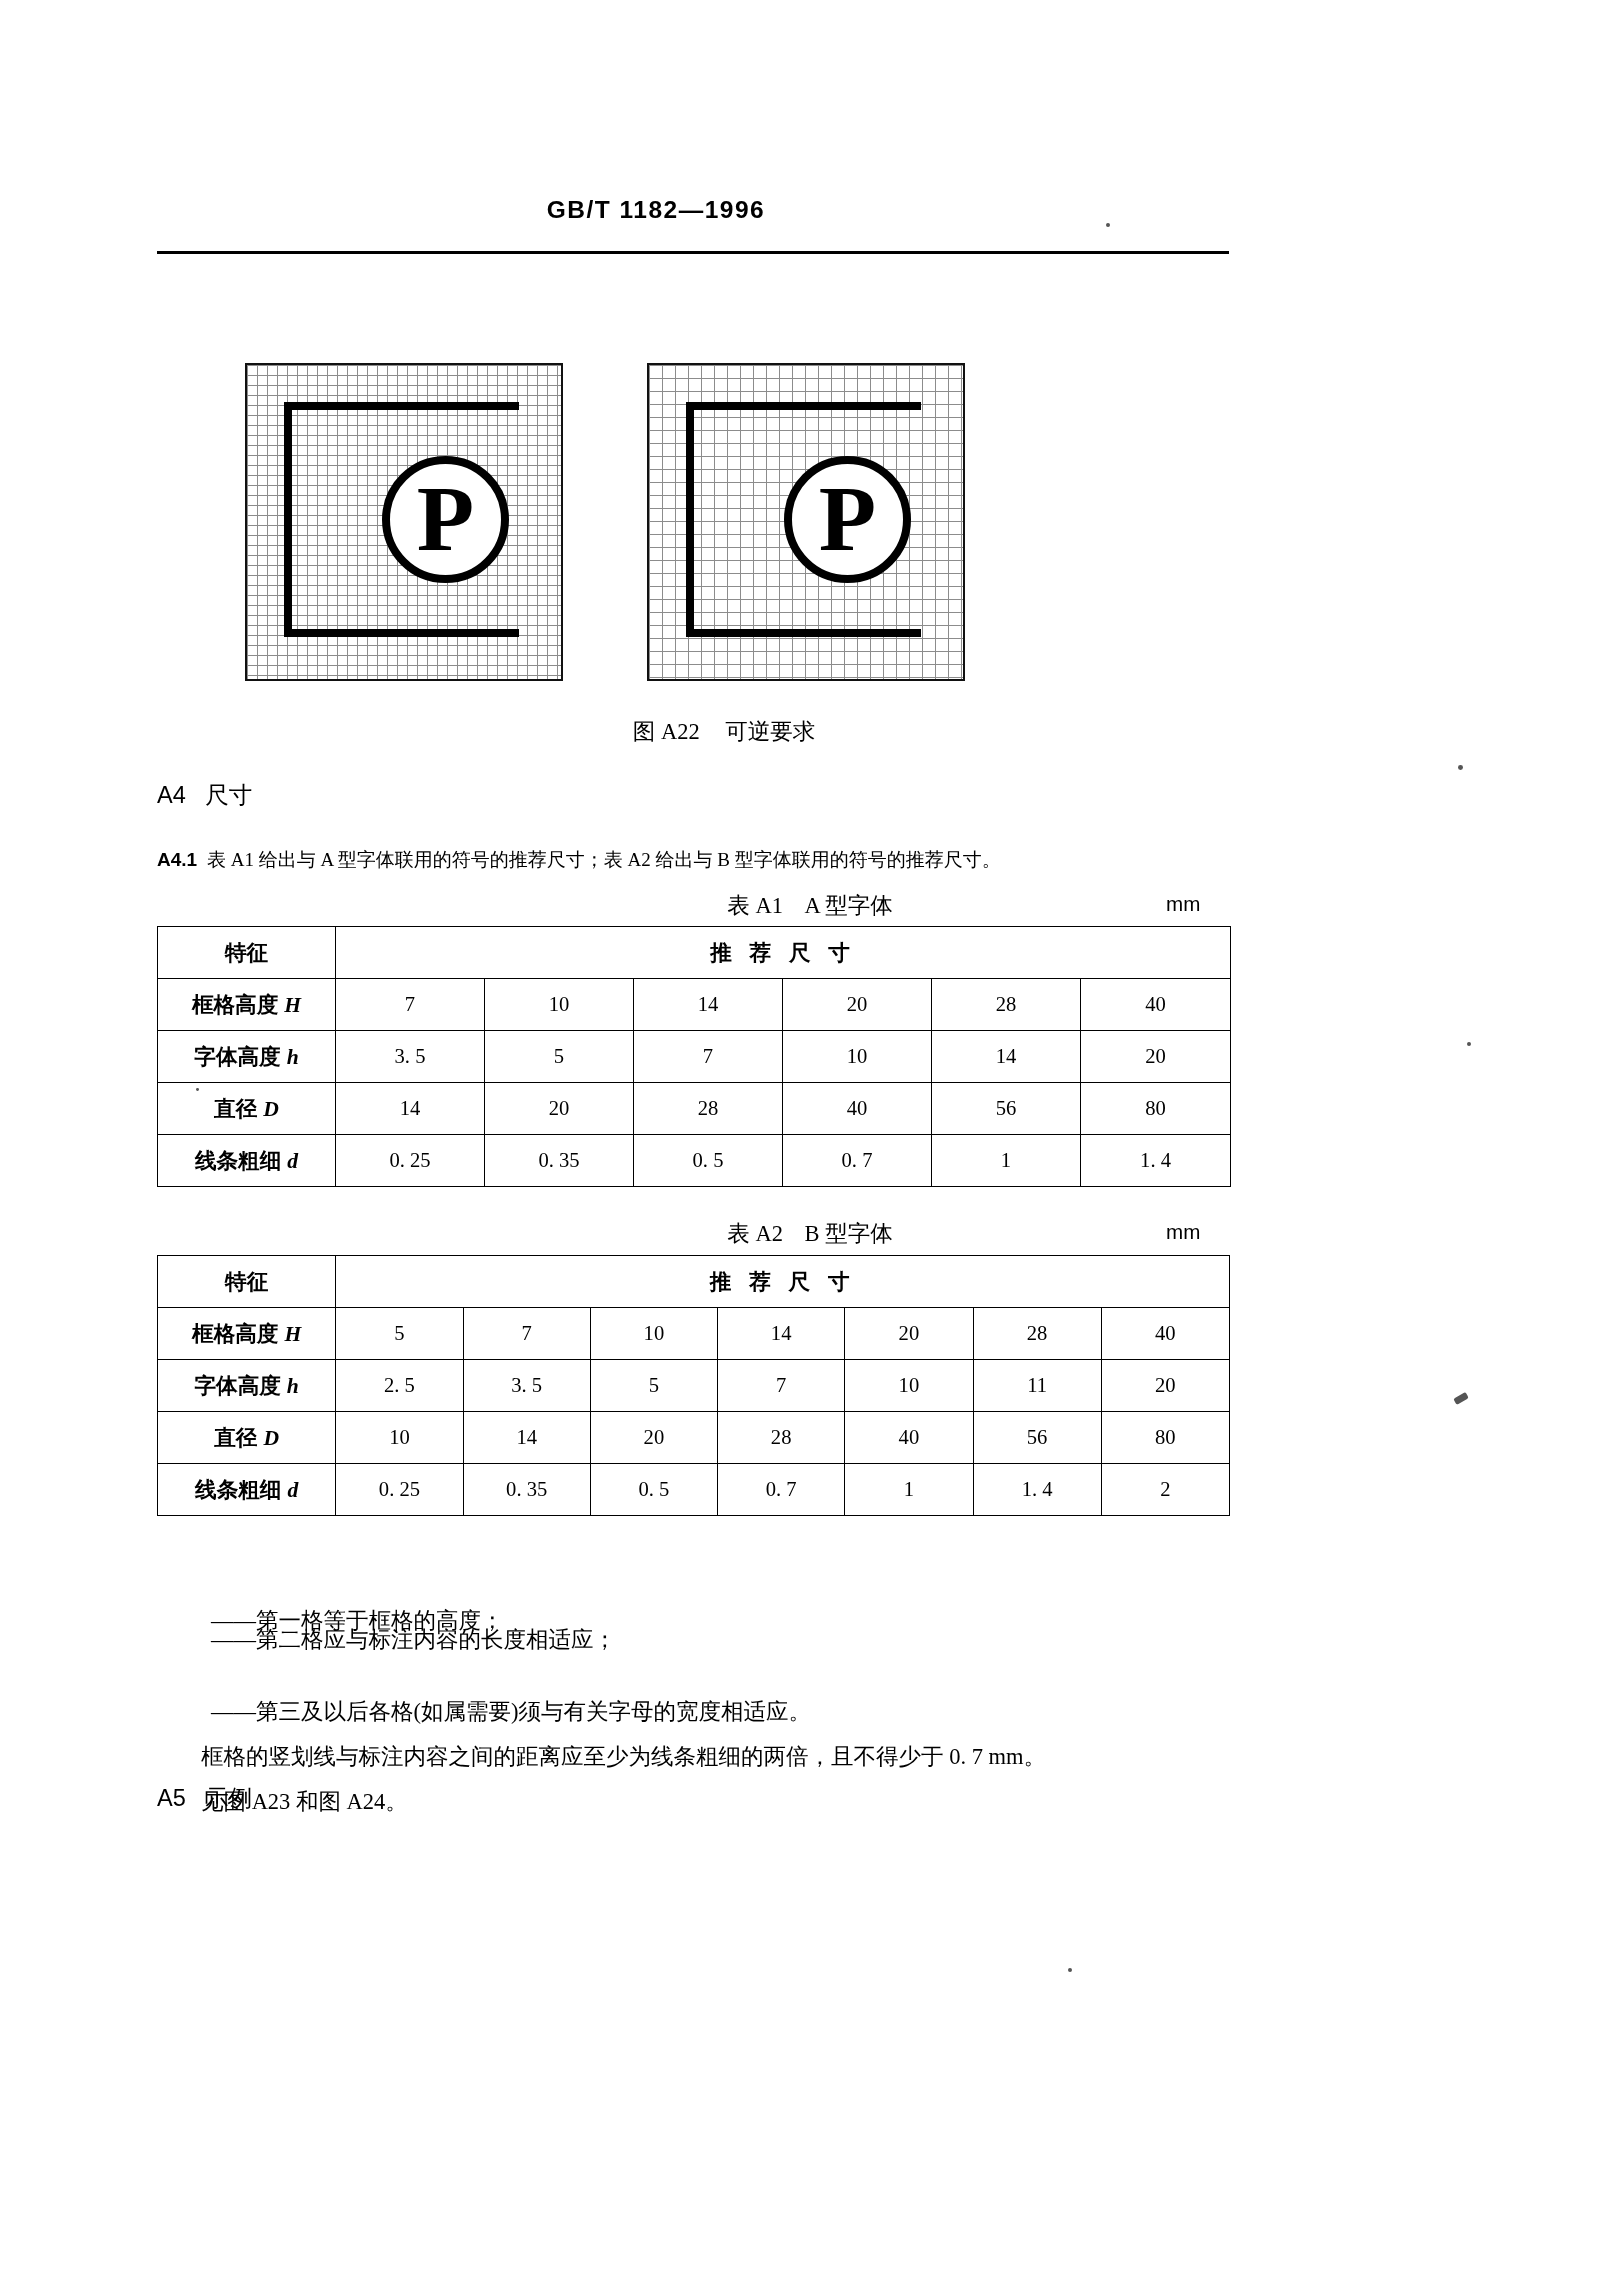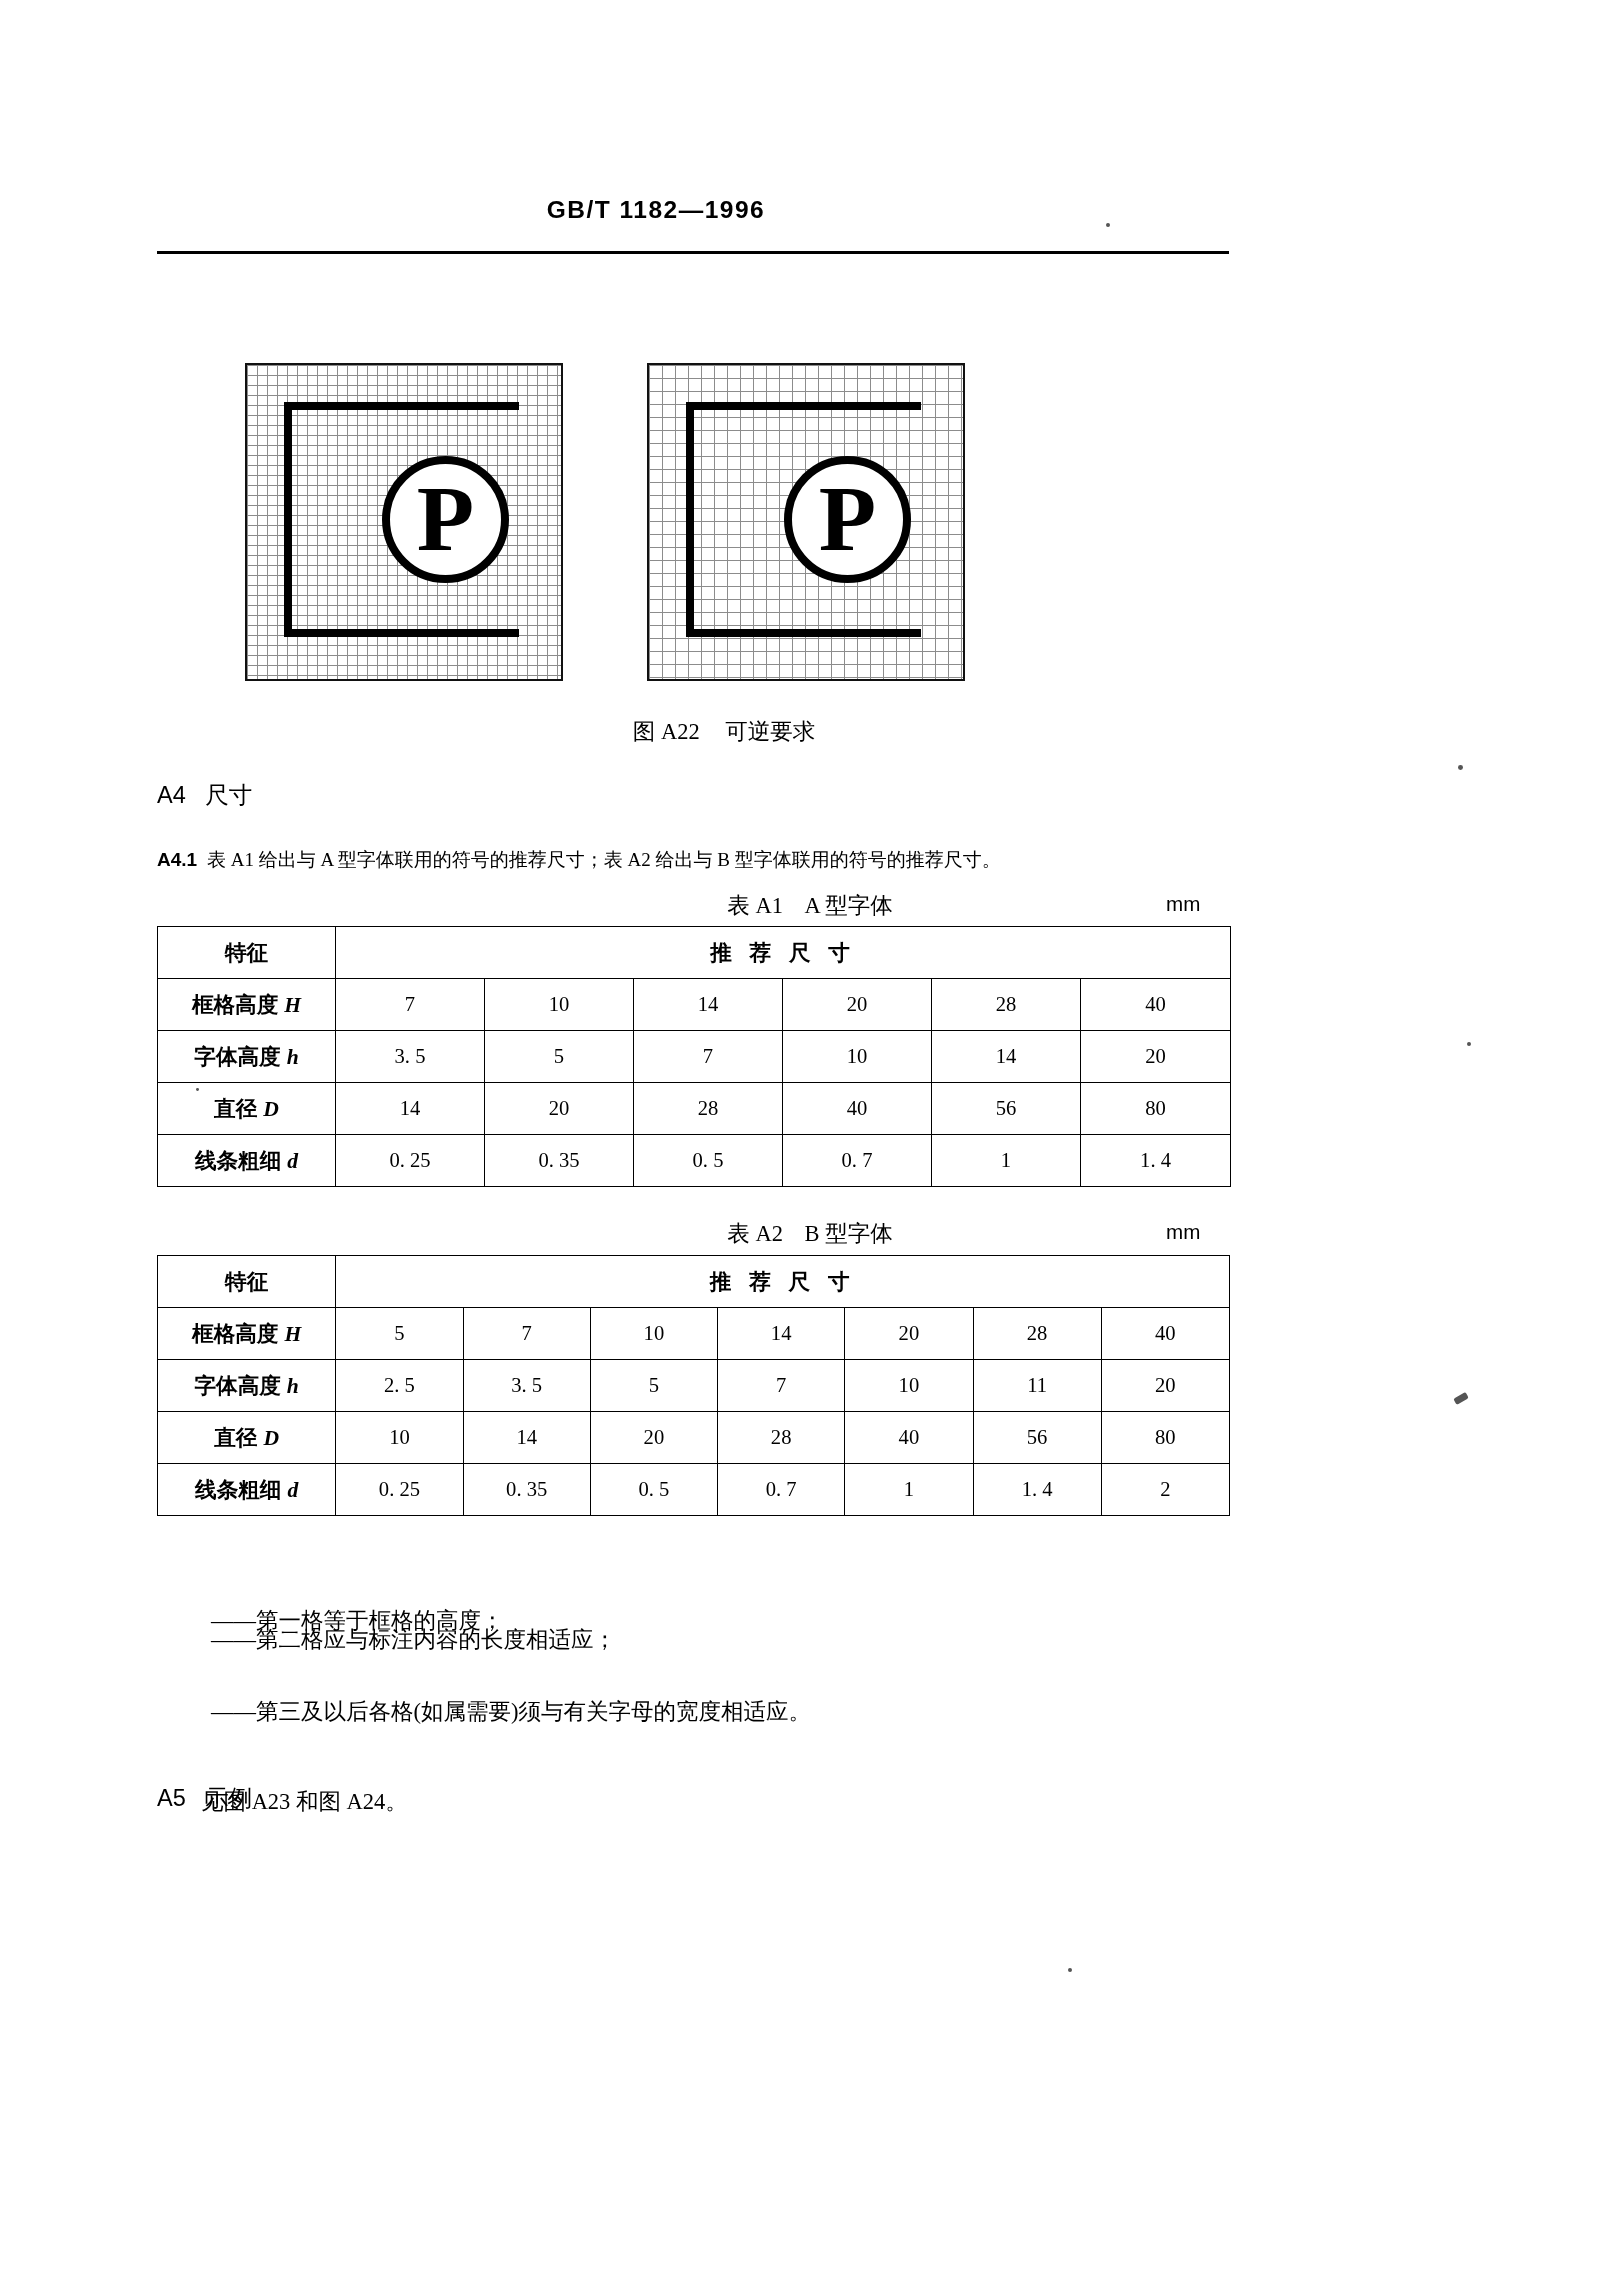--- a/index.html
+++ b/index.html
@@ -374,20 +374,21 @@
       <td class="val">1</td>
       <td class="val">1. 4</td>
       <td class="val">2</td>
     </tr>
   </tbody>
     </table>
 
   <div class="dash-line dl1">——第一格等于框格的高度；</div>
   <div class="dash-line dl2">——第二格应与标注内容的长度相适应；</div>
   <div class="dash-line dl3">——第三及以后各格(如属需要)须与有关字母的宽度相适应。</div>
+  <div class="p-note">框格的竖划线与标注内容之间的距离应至少为线条粗细的两倍，且不得少于 0. 7 mm。</div>
 
   <div class="sec-head sec-a5">
     <span class="num">A5</span><span>示例</span>
   </div>
   <div class="p-a5">见图 A23 和图 A24。</div>
 
   <div class="speck" style="left:1106px; top:223px; width:3.9px; height:3.9px;"></div>
   <div class="speck" style="left:1458px; top:765px; width:4.9px; height:4.9px;"></div>
   <div class="speck" style="left:1467px; top:1042px; width:3.9px; height:3.9px;"></div>
   <div class="speck" style="left:1454px; top:1395px; width:13.7px; height:6.9px; border-radius:2px; transform:rotate(-30deg);"></div>

